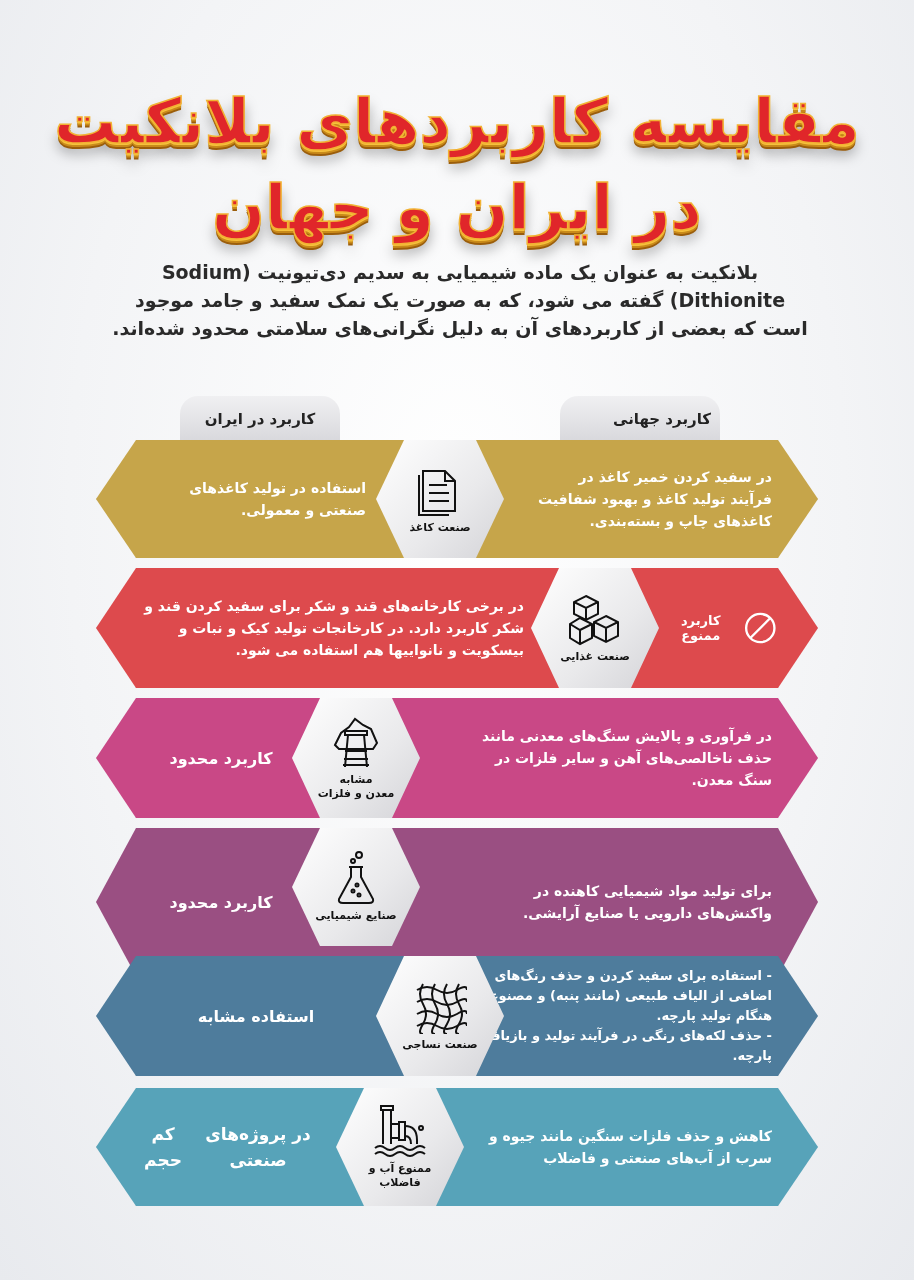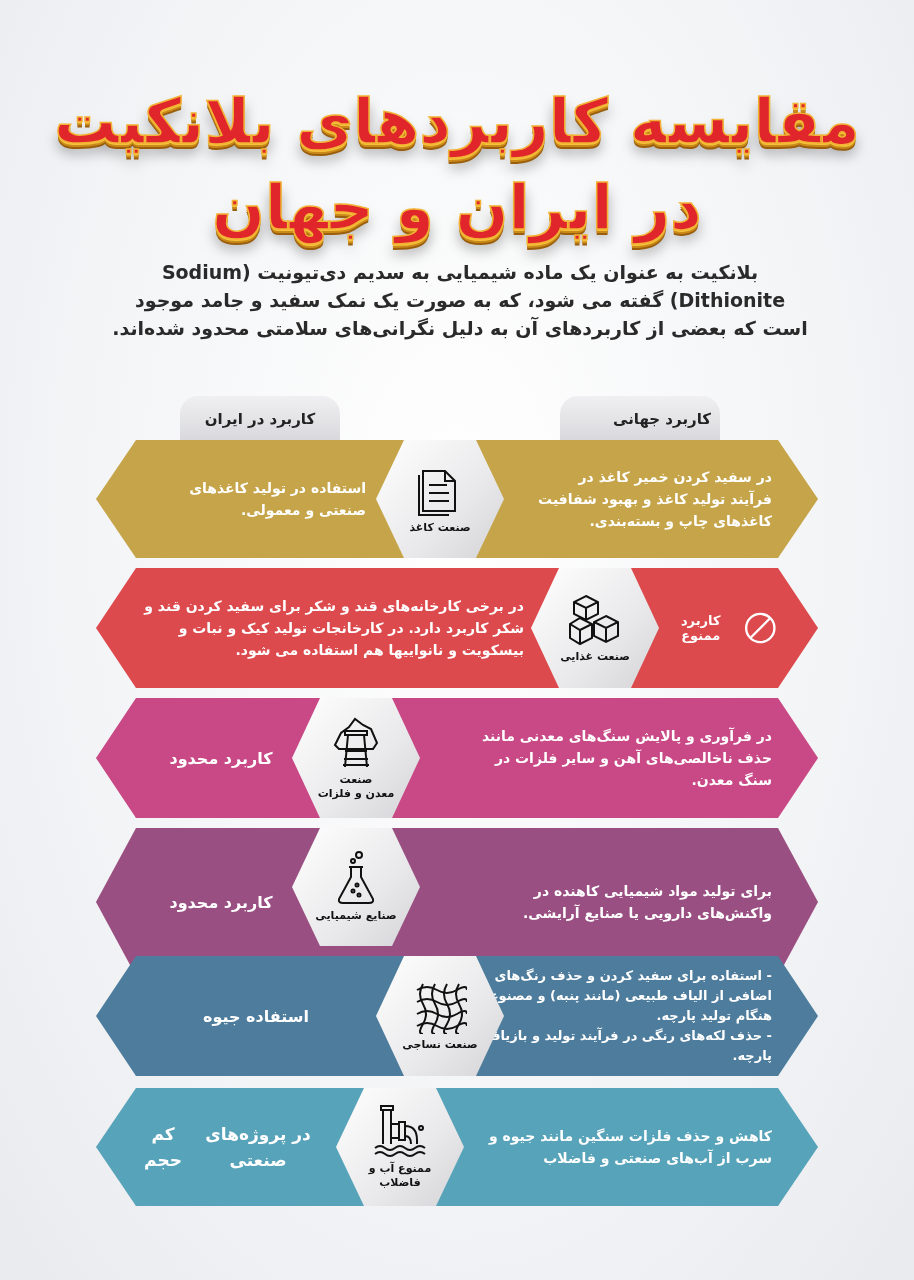--- a/index.html
+++ b/index.html
@@ -119,21 +119,21 @@
   <svg viewBox="0 0 54 54" fill="none" stroke="#111" stroke-width="2">
     <path d="M6 30 L12 18 L20 12 L26 4 L34 10 L42 14 L48 28 L44 34 L10 34 Z"></path>
     <rect x="16" y="16" width="22" height="4"></rect>
     <line x1="19" y1="20" x2="16" y2="52"></line>
       <line x1="35" y1="20" x2="38" y2="52"></line>
     <line x1="16" y1="36" x2="38" y2="36"></line>
       <line x1="15" y1="44" x2="39" y2="44"></line>
       <line x1="14" y1="50" x2="40" y2="50"></line>
   </svg>
   <div class="hex-label">
-    <div>صنعت</div>
+    <div>مشابه</div>
     <div>معدن و فلزات</div>
   </div>
 </div>
 
 <div class="band" style="top:828px;height:148px;background:#9a4f82;">
   <div class="cell text" style="right:46px;width:300px;">برای تولید مواد شیمیایی کاهنده در واکنش‌های دارویی یا صنایع آرایشی.</div>
   <div class="cell label" style="left:40px;width:170px;">کاربرد محدود</div>
 </div>
 <div class="hex" style="left:292px;top:828px;height:118px;">
   <svg viewBox="0 0 54 54" fill="none" stroke="#111" stroke-width="2">
@@ -145,21 +145,21 @@
       <circle cx="28" cy="34" r="1.5"></circle>
   </svg>
   <div class="hex-label">صنایع شیمیایی</div>
 </div>
 
 <div class="band" style="top:956px;height:120px;background:#4e7c9c;">
   <div class="cell text" style="right:46px;width:300px;flex-direction:column;align-items:flex-start;font-size:13px;line-height:20px;">
     <div>- استفاده برای سفید کردن و حذف رنگ‌های اضافی از الیاف طبیعی (مانند پنبه) و مصنوعی هنگام تولید پارچه.</div>
     <div>- حذف لکه‌های رنگی در فرآیند تولید و بازیافت پارچه.</div>
   </div>
-  <div class="cell label" style="left:60px;width:200px;">استفاده جیوه</div>
+  <div class="cell label" style="left:60px;width:200px;">استفاده مشابه</div>
 </div>
 <div class="hex" style="left:376px;top:956px;height:120px;">
   <svg viewBox="0 0 54 54" fill="none" stroke="#111" stroke-width="2">
     <path d="M4 10 Q14 4 24 10 T44 10 T54 10"></path>
       <path d="M4 22 Q14 16 24 22 T44 22 T54 22"></path>
     <path d="M4 34 Q14 28 24 34 T44 34 T54 34"></path>
       <path d="M4 46 Q14 40 24 46 T44 46 T54 46"></path>
     <path d="M10 4 Q4 14 10 24 T10 44 T10 54"></path>
       <path d="M22 4 Q16 14 22 24 T22 44 T22 54"></path>
     <path d="M34 4 Q28 14 34 24 T34 44 T34 54"></path>

